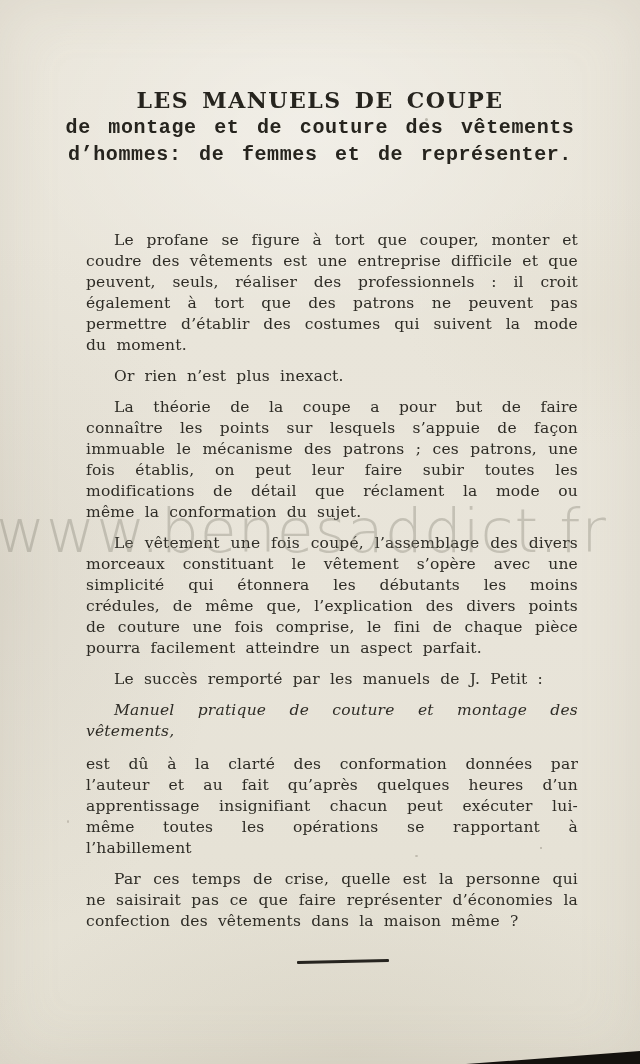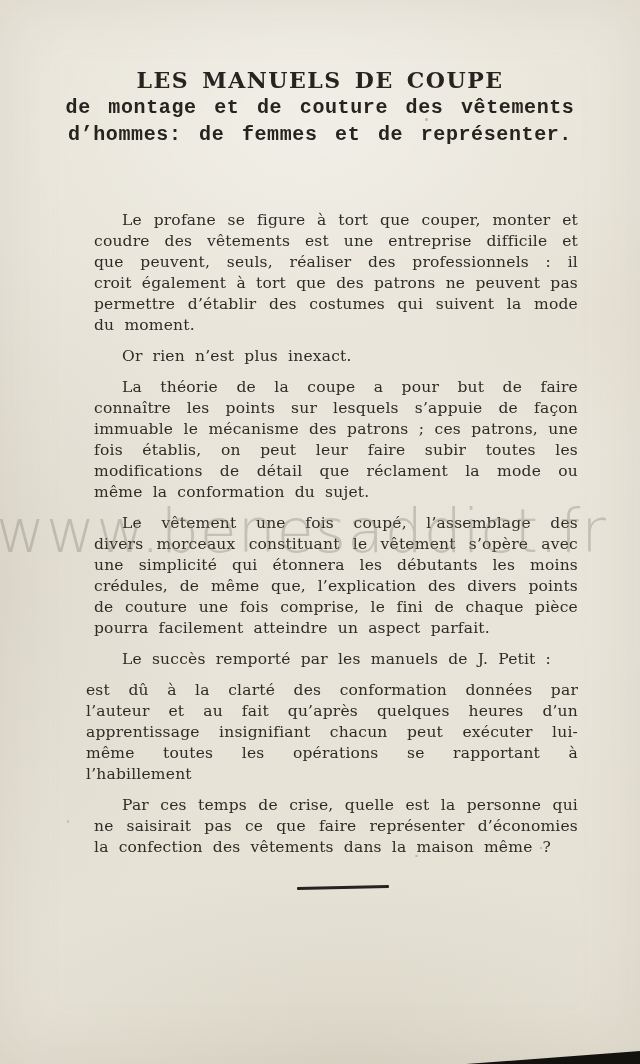--- a/index.html
+++ b/index.html
@@ -20,21 +20,21 @@
     background-image:
       radial-gradient(ellipse 420px 300px at 48% 12%, rgba(255,255,255,0.35), rgba(255,255,255,0) 70%),
       radial-gradient(ellipse 300px 500px at 2% 55%, rgba(190,184,168,0.22), rgba(190,184,168,0) 70%),
       radial-gradient(ellipse 500px 240px at 55% 99%, rgba(196,190,172,0.28), rgba(196,190,172,0) 75%),
       radial-gradient(ellipse 260px 180px at 92% 30%, rgba(222,216,200,0.30), rgba(222,216,200,0) 70%),
       linear-gradient(180deg, #eae6db 0%, #e8e4d9 60%, #e4e0d3 100%);
     box-shadow: inset 0 0 60px rgba(160,152,132,0.18);
     color: #2e2c26;
   }
   .title-block {
-    padding-top: 66px;
+    padding-top: 86px;
     text-align: center;
     font-weight: bold;
     color: #26241e;
   }
   .title-line1 {
     font-size: 22px;
     letter-spacing: 1.5px;
     word-spacing: 4px;
     line-height: 28px;
   }
@@ -53,21 +53,20 @@
     line-height: 21px;
     text-align: justify;
     letter-spacing: 0.2px;
     word-spacing: 0.32em;
   }
   .text-column p {
     margin: 0 0 10px 0;
   }
   .text-column p.indent {
     text-indent: 28px;
-    margin-left: 8px;
   }
   .text-column p.italic {
     font-style: italic;
     margin-bottom: 12px;
   }
   .divider-rule {
     width: 92px;
     height: 3px;
     background: #26241f;
     margin: 28px auto 0 auto;
@@ -117,20 +116,21 @@
     <div class="title-line2">de montage et de couture des vêtements</div>
     <div class="title-line3">d’hommes: de femmes et de représenter.</div>
   </div>
 
   <div class="text-column">
     <p class="indent">Le profane se figure à tort que couper, monter et coudre des vêtements est une entreprise difficile et que peuvent, seuls, réaliser des professionnels : il croit également à tort que des patrons ne peuvent pas permettre d’établir des costumes qui suivent la mode du moment.</p>
     <p class="indent">Or rien n’est plus inexact.</p>
     <p class="indent">La théorie de la coupe a pour but de faire connaître les points sur lesquels s’appuie de façon immuable le mécanisme des patrons ; ces patrons, une fois établis, on peut leur faire subir toutes les modifications de détail que réclament la mode ou même la conformation du sujet.</p>
     <p class="indent">Le vêtement une fois coupé, l’assemblage des divers morceaux constituant le vêtement s’opère avec une simplicité qui étonnera les débutants les moins crédules, de même que, l’explication des divers points de couture une fois comprise, le fini de chaque pièce pourra facilement atteindre un aspect parfait.</p>
     <p class="indent">Le succès remporté par les manuels de J. Petit :</p>
+    <p class="indent italic">Manuel pratique de couture et montage des vêtements,</p>
     <p>est dû à la clarté des conformation données par l’auteur et au fait qu’après quelques heures d’un apprentissage insignifiant chacun peut exécuter lui-même toutes les opérations se rapportant à l’habillement</p>
     <p class="indent">Par ces temps de crise, quelle est la personne qui ne saisirait pas ce que faire représenter d’économies la confection des vêtements dans la maison même ?</p>
     <div class="divider-rule"></div>
   </div>
 
   <div class="watermark">www.benesaddict.fr</div>
 
   <div class="corner-wedge"></div>
 
   <div class="speck s1"></div>

